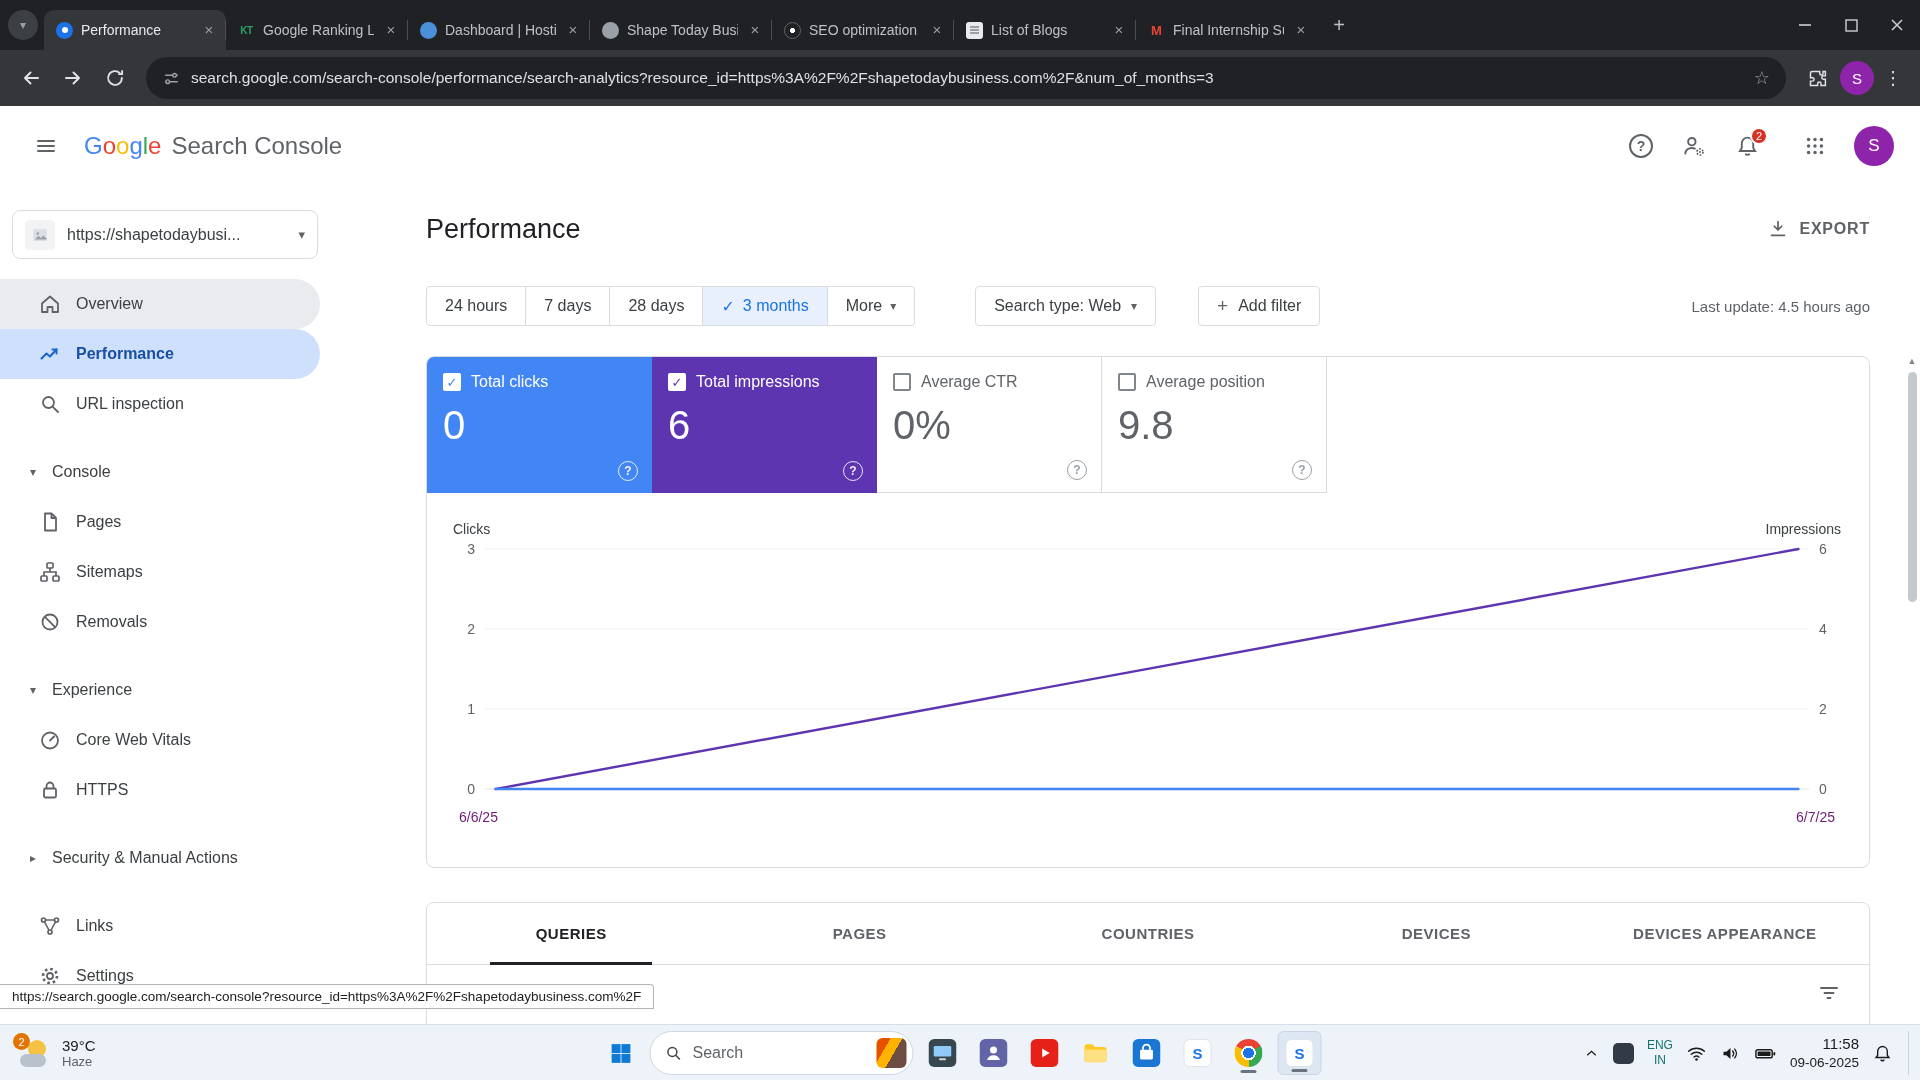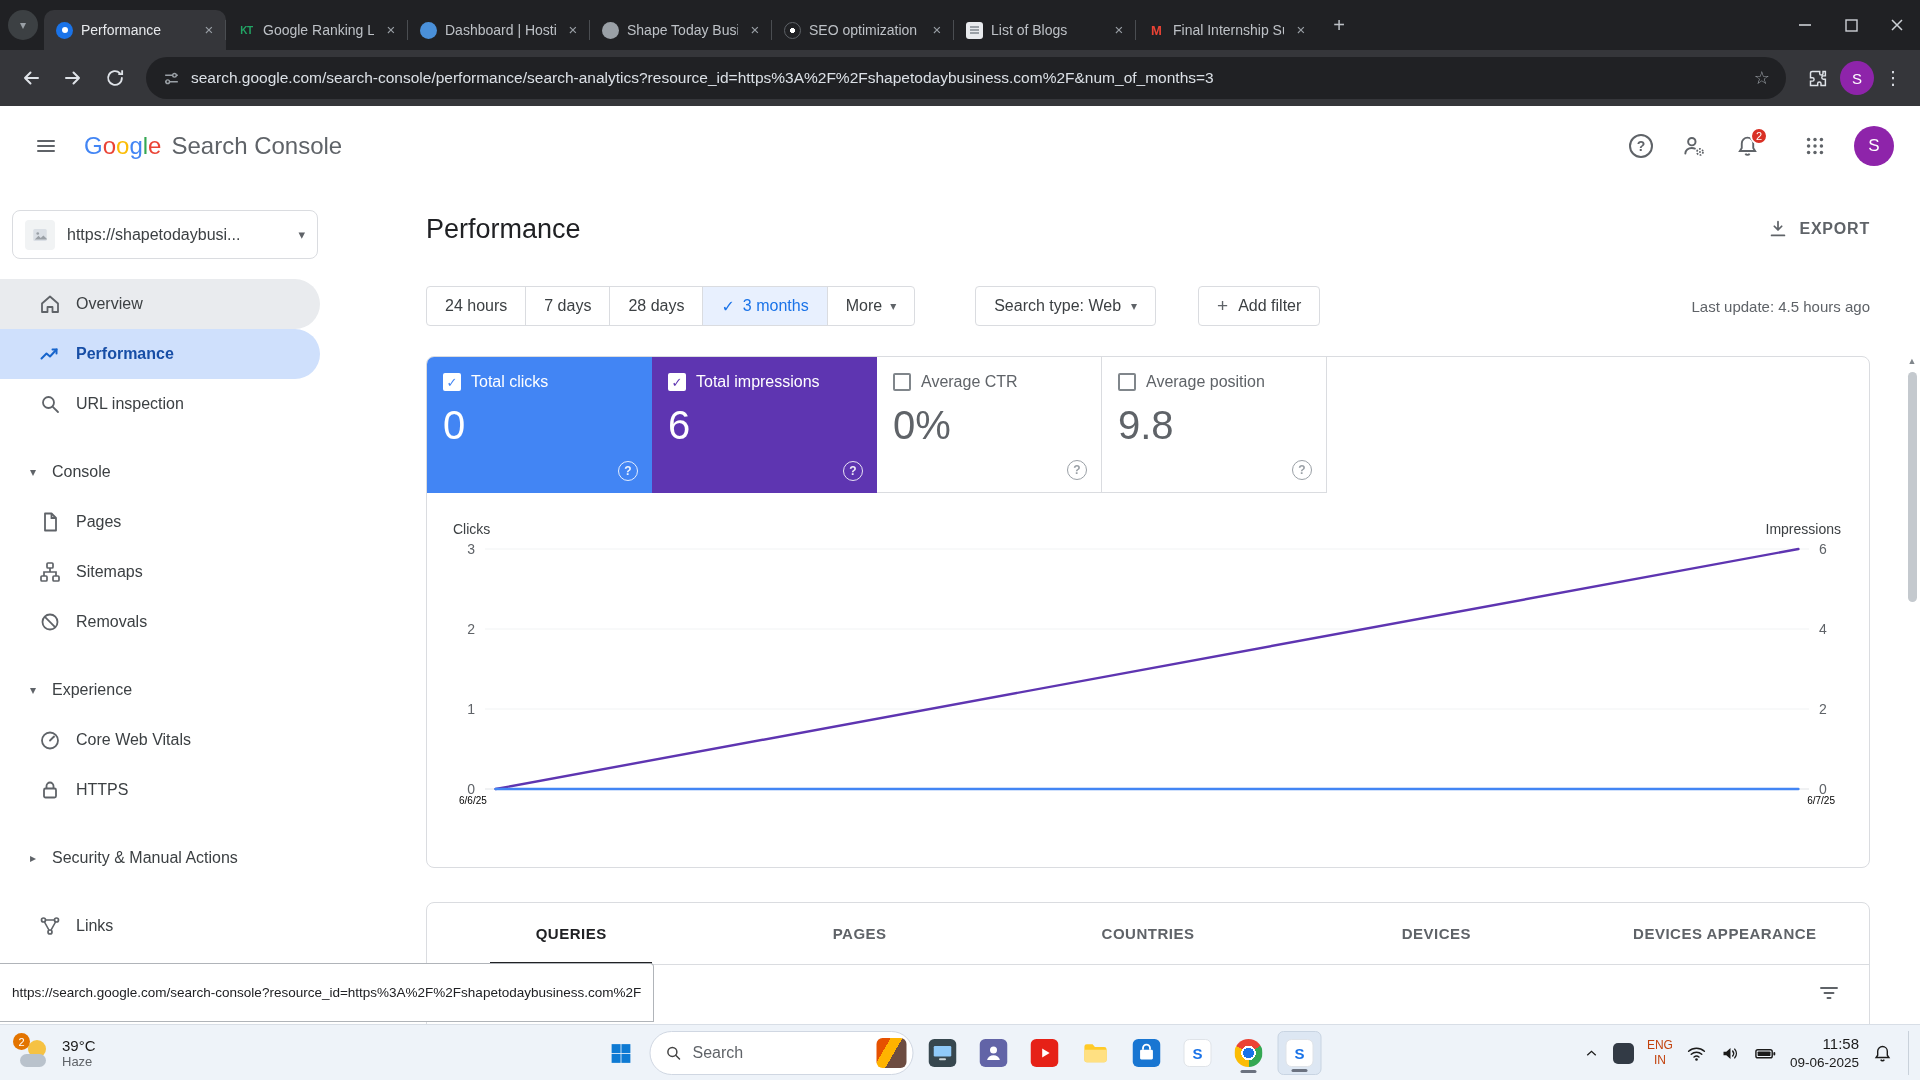--- a/index.html
+++ b/index.html
@@ -106,35 +106,35 @@
   .axnames{display:flex;justify-content:space-between;font-size:14px;color:#3c4043;padding:0 4px;margin-bottom:6px}
   .plotrow{display:flex;height:252px}
   .ticks{position:relative;width:36px;flex:none;font-size:14px;color:#5f6368}
   .ticks span{position:absolute;transform:translateY(-50%)}
   .ticks.lt span{right:10px}
   .ticks.rt span{left:10px}
   .plot{flex:1;position:relative}
   .plot svg{width:100%;height:252px}
   .grid{stroke:#f1f3f4;stroke-width:1;vector-effect:non-scaling-stroke}
   .grid.base{stroke:#e0e3e7}
-  .xlbls{display:flex;justify-content:space-between;padding:0 10px;font-size:10px;color:#000000}
+  .xlbls{display:flex;justify-content:space-between;margin-top:14px;padding:0 10px;font-size:14px;color:#701a75}
   .tcard{margin-top:34px;height:220px;border:1px solid #dadce0;border-radius:8px 8px 0 0;background:#fff}
   .ttabs{display:flex;height:62px;border-bottom:1px solid #dadce0}
   .tt{flex:1;display:flex;align-items:center;justify-content:center;font-size:15px;letter-spacing:.5px;color:#5f6368;position:relative;font-weight:bold}
   .tt.active{color:#202124}
   .tt.active::after{content:"";position:absolute;left:22%;right:22%;bottom:-1px;height:3px;background:#202124}
   .tfilter{height:56px;display:flex;align-items:center;justify-content:flex-end;padding-right:28px}
 
   
   .scroll{position:absolute;right:2px;top:356px;width:12px;display:flex;flex-direction:column;align-items:center}
   .sb-arrow{font-size:9px;color:#80868b}
   .sb-thumb{margin-top:6px;width:9px;height:230px;border-radius:5px;background:#c4c9ce}
 
   
-  .stip{position:absolute;left:0;bottom:58px;background:#fff;border:1px solid #b0b4b9;border-left:none;border-radius:0 4px 0 0;padding:21px 12px;font-size:13.5px;color:#202124;z-index:30;white-space:nowrap}
+  .stip{position:absolute;left:0;bottom:71px;background:#fff;border:1px solid #b0b4b9;border-left:none;border-radius:0 4px 0 0;padding:4px 12px;font-size:13.5px;color:#202124;z-index:30;white-space:nowrap}
 
   
   .tk{position:absolute;left:0;right:0;bottom:0;height:56px;background:#eef3f9;border-top:1px solid #d8dee6;z-index:20}
   .wth{position:absolute;left:10px;top:6px;height:44px;display:flex;align-items:center;gap:10px;padding:0 8px;border-radius:6px}
   .wicon{width:34px;height:30px;position:relative}
   .wsun{position:absolute;left:10px;top:2px;width:18px;height:18px;border-radius:50%;background:#f6c243}
   .wcloud{position:absolute;left:2px;bottom:1px;width:26px;height:13px;border-radius:8px;background:#b9c2cc}
   .wbadge{position:absolute;left:-5px;top:-5px;width:17px;height:17px;border-radius:50%;background:#e37400;color:#fff;font-size:11px;display:flex;align-items:center;justify-content:center}
   .wtemp{font-size:15px;color:#1b1b1b}
   .wdesc{font-size:13px;color:#5f6368}
@@ -142,21 +142,21 @@
   .tile{width:44px;height:44px;border-radius:6px;display:flex;align-items:center;justify-content:center;position:relative}
   .tile.activeapp{background:#dde7f3;border:1px solid #c8d4e2}
   .tile.run::after{content:"";position:absolute;bottom:2px;left:50%;transform:translateX(-50%);width:16px;height:3px;border-radius:2px;background:#6b7280}
   .tksearch{width:264px;height:44px;background:#fff;border:1px solid #d0d7e2;border-radius:22px;display:flex;align-items:center;gap:10px;padding:0 6px 0 14px}
   .tksearch .stxt{flex:1;font-size:16px;color:#5f6368}
   .simg{width:30px;height:30px;border-radius:6px;background:linear-gradient(120deg,#e65100 0 30%,#ffb300 30% 55%,#6d4c41 55% 100%)}
   .stile{width:28px;height:28px;background:#fff;border:1px solid #dfe3e8;border-radius:6px;display:flex;align-items:center;justify-content:center;color:#1a73e8;font-weight:bold;font-size:15px}
   .ic-chrome{width:28px;height:28px;border-radius:50%;background:radial-gradient(circle at 50% 50%,#1a73e8 0 27%,#fff 27% 37%,rgba(0,0,0,0) 37%),conic-gradient(from -60deg,#ea4335 0 33%,#34a853 33% 66%,#fbbc04 66% 100%)}
   .tray{position:absolute;right:8px;top:6px;height:44px;display:flex;align-items:center;gap:13px}
   .darkapp{width:21px;height:21px;border-radius:5px;background:#323a45}
-  .lang{font-size:12px;color:#c2410c;text-align:center;line-height:1.25}
+  .lang{font-size:12px;color:#0f766e;text-align:center;line-height:1.25}
   .clock{text-align:right;line-height:1.3}
   .ctime{font-size:15px;color:#1b1b1b}
   .cdate{font-size:13.5px;color:#1b1b1b}
   .edge{width:4px;height:44px;border-left:1px solid #c9d1da;margin-left:2px}
 </style>
 </head>
 <body>
 
 <div class="ts">
   <div class="tsearch">

